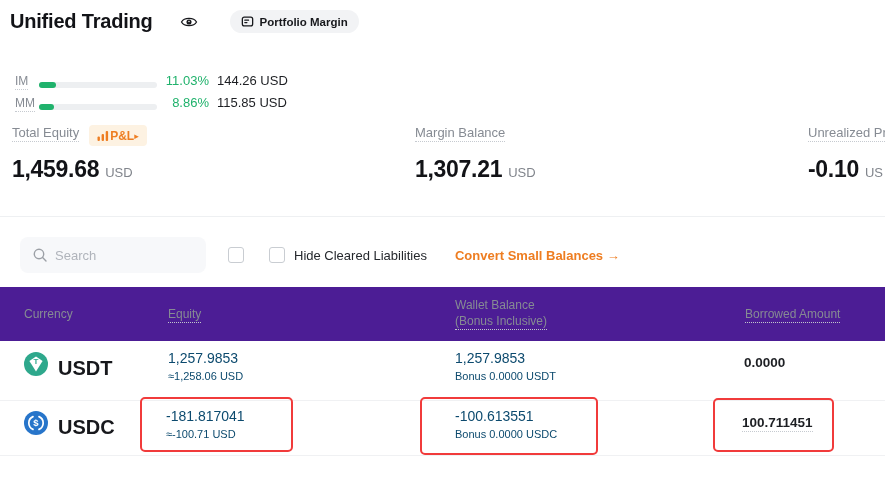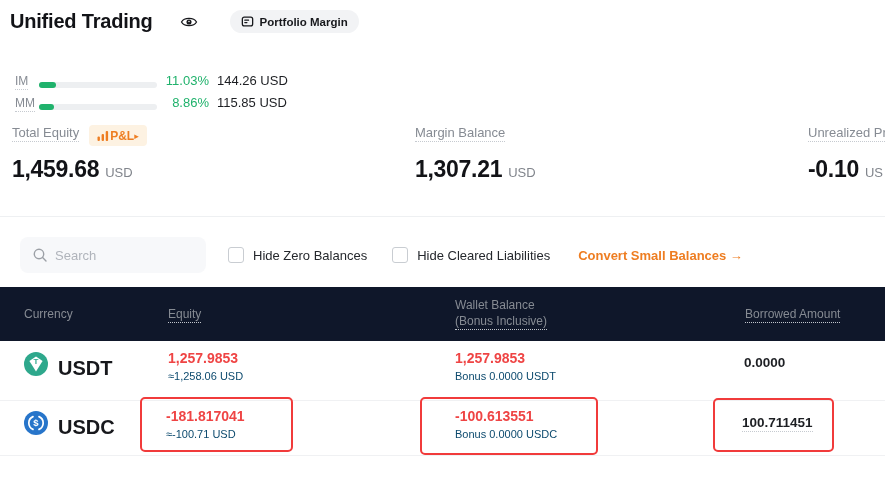--- a/index.html
+++ b/index.html
@@ -57,28 +57,28 @@
   .search-box input::placeholder { color:#b0b4bb; }
   .search-icon { position:absolute; left:12px; top:10px; }
   .filter-row { left:228px; top:237px; height:36px; display:flex; align-items:center; }
   .checkbox { width:16px; height:16px; border:1.5px solid #c9cdd2; border-radius:3px; background:#fff; cursor:pointer; flex:none; }
   .cb-label { margin-left:9px; font-size:13px; color:#25282d; }
   .cb-group { display:flex; align-items:center; cursor:pointer; }
   .cb-group + .cb-group { margin-left:25px; }
   .convert-link { margin-left:28px; font-size:13px; font-weight:700; color:#ee7d21; cursor:pointer; white-space:nowrap; }
 
   
-  .thead { left:0; top:287px; width:885px; height:54px; background:#0f172a; }
+  .thead { left:0; top:287px; width:885px; height:54px; background:#4c1d95; }
   .th { position:absolute; font-size:12px; color:#868b93; white-space:nowrap; }
   .th .dotted { border-bottom:1px dotted #c2c6cc; }
 
   .row { left:0; width:885px; }
   .coin-icon { position:absolute; left:24px; }
   .coin-name { position:absolute; left:58px; font-size:20px; font-weight:700; color:#17181c; }
-  .cell-main { position:absolute; font-size:14px; font-weight:700; color:#ef4444; white-space:nowrap; }
+  .cell-main { position:absolute; font-size:14px; font-weight:400; color:#0c4a6e; white-space:nowrap; }
   .cell-sub  { position:absolute; font-size:11px; color:#0c4a6e; white-space:nowrap; }
   .cell-borrowed { position:absolute; font-size:13.5px; font-weight:700; color:#1d1f23; white-space:nowrap; }
   .row-line { left:0; width:885px; height:1px; background:#f0f1f3; }
 
   .hl-box { position:absolute; border:2.5px solid #f13b3b; border-radius:5px; background:transparent; pointer-events:none; }
 
   svg { display:block; }
 </style>
 </head>
 <body>
@@ -171,21 +171,20 @@
       <circle cx="7" cy="7" r="4.7" fill="none" stroke="#9ca0a6" stroke-width="1.4"></circle>
       <path d="M10.6 10.6 L14 14" stroke="#9ca0a6" stroke-width="1.4" stroke-linecap="round"></path>
     </svg>
   </span>
   <input type="text" placeholder="Search" style="">
 </div>
 
 <div class="abs filter-row">
   <span class="cb-group">
     <span class="checkbox"></span>
-    <span class="cb-label">Hide Zero Balances</span>
   </span>
   <span class="cb-group">
     <span class="checkbox"></span>
     <span class="cb-label">Hide Cleared Liabilities</span>
   </span>
   <span class="convert-link">Convert Small Balances →</span>
 </div>
 
 <div class="abs thead">
   <span class="th" style="left:24px; top:20px;">Currency</span>

